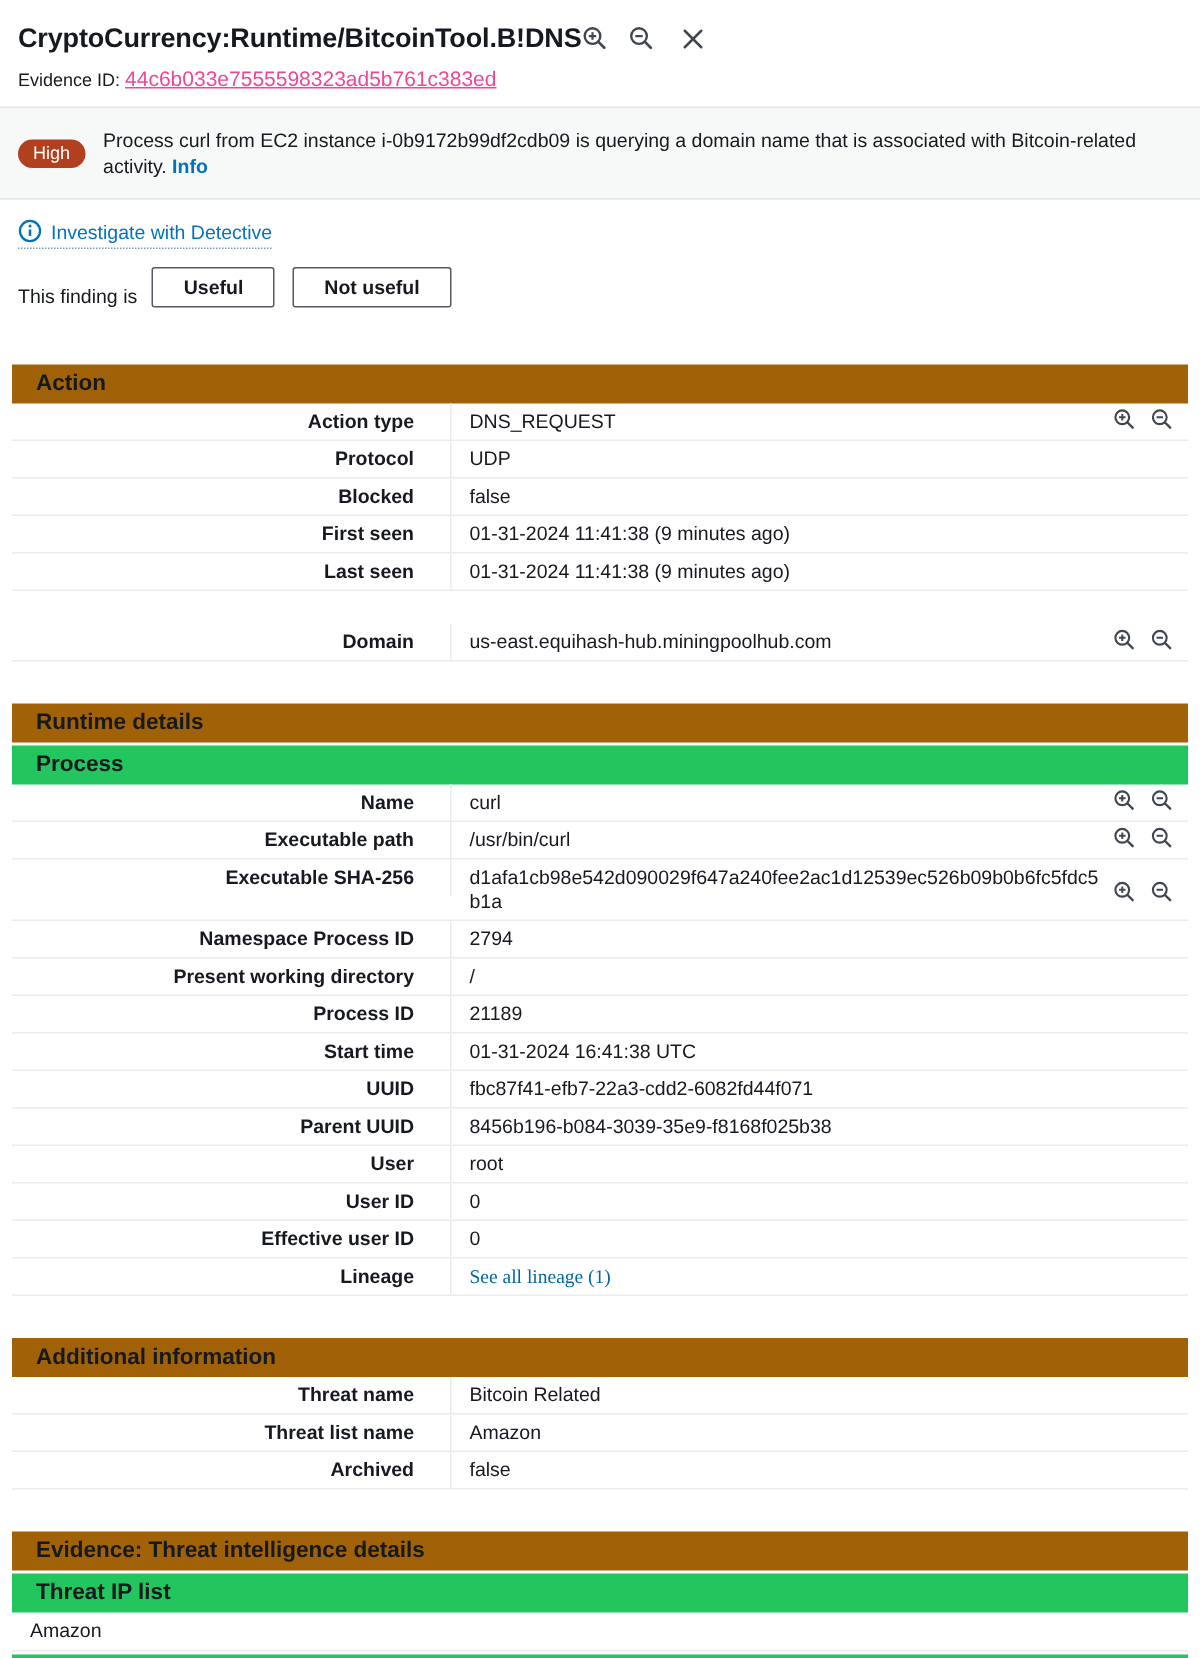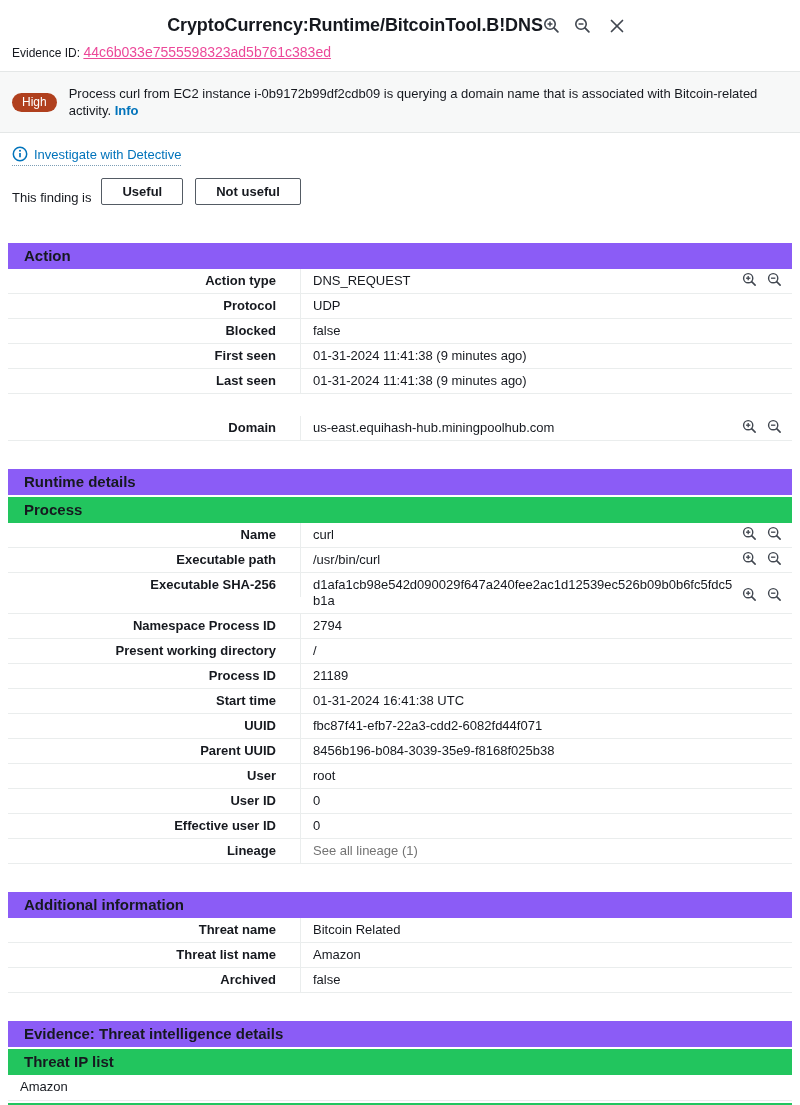--- a/index.html
+++ b/index.html
@@ -5,21 +5,21 @@
   * { margin:0; padding:0; box-sizing:border-box; }
   body {
     width:800px;
     background:#ffffff;
     color:#16191f;
     font-family:"Liberation Sans", sans-serif;
   }
   .panel { width:800px; min-height:1105px; background:#fff; }
 
   
-  .hdr { display:flex; justify-content:center; align-items:flex-start; padding:15px 20px 0 12px; }
+  .hdr { display:flex; justify-content:flex-start; align-items:flex-start; padding:15px 20px 0 12px; }
   .hdr-title { font-size:18px; font-weight:700; letter-spacing:-0.1px; }
   .hdr-icons { display:flex; gap:14px; align-items:center; color:#414750; padding-top:2px; }
   .hdr-icons .icn { cursor:pointer; display:inline-flex; }
   .finding-line { padding:8px 12px 11px; font-size:12px; color:#16191f; }
   .finding-link { color:#ec4899; text-decoration:underline; font-size:14px; cursor:pointer; }
 
   
   .desc-bar {
     background:#f7f8f8;
     border-top:1px solid #e4e7e7;
@@ -44,37 +44,37 @@
   .btn {
     background:#fff; border:1px solid #545b64; border-radius:2px;
     font-weight:700; font-size:13px; color:#16191f;
     padding:5px 20px; cursor:pointer; font-family:"Liberation Sans", sans-serif;
   }
   .btn + .btn { margin-left:2px; }
 
   
   .section { margin:24px 8px 0; }
   .section-h {
-    background:#8b5cf6; font-weight:700; font-size:15px;
+    background:#a16207; font-weight:700; font-size:15px;
     padding:3px 16px 4px; line-height:19px;
   }
   .section-sub {
     background:#22c55e; font-weight:700; font-size:15px;
     padding:3px 16px 4px; line-height:19px; margin-top:2px;
   }
   .row { display:flex; align-items:flex-start; border-bottom:1px solid #eaeded; font-size:13px; }
   .row-label {
     width:293px; flex-shrink:0; text-align:right; font-weight:700;
     padding:4px 24px 4px 0; border-right:1px solid #eaeded; line-height:16px;
   }
   .row-value { flex:1; padding:4px 0 4px 12px; line-height:16px; word-break:break-word; }
   .row-icons { display:flex; gap:10px; align-items:center; padding:3px 10px 0 8px; color:#414750; }
   .row-icons .icn { cursor:pointer; display:inline-flex; }
   .spacer { height:22px; }
-  .link { color:#737373; cursor:pointer; }
+  .link { color:#0369a1; cursor:pointer;font-family:Liberation Serif, serif; }
   .plain-row { padding:4px 12px 5px; font-size:13px; border-bottom:1px solid #eaeded; line-height:16px; }
 </style>
 </head>
 <body>
 
 <svg width="0" height="0" style="position:absolute">
   <defs>
     <g id="mag-plus">
       <circle cx="6.6" cy="6.6" r="4.9" fill="none" stroke="currentColor" stroke-width="1.5"></circle>
       <line x1="10.3" y1="10.3" x2="14" y2="14" stroke="currentColor" stroke-width="1.7" stroke-linecap="round"></line>

